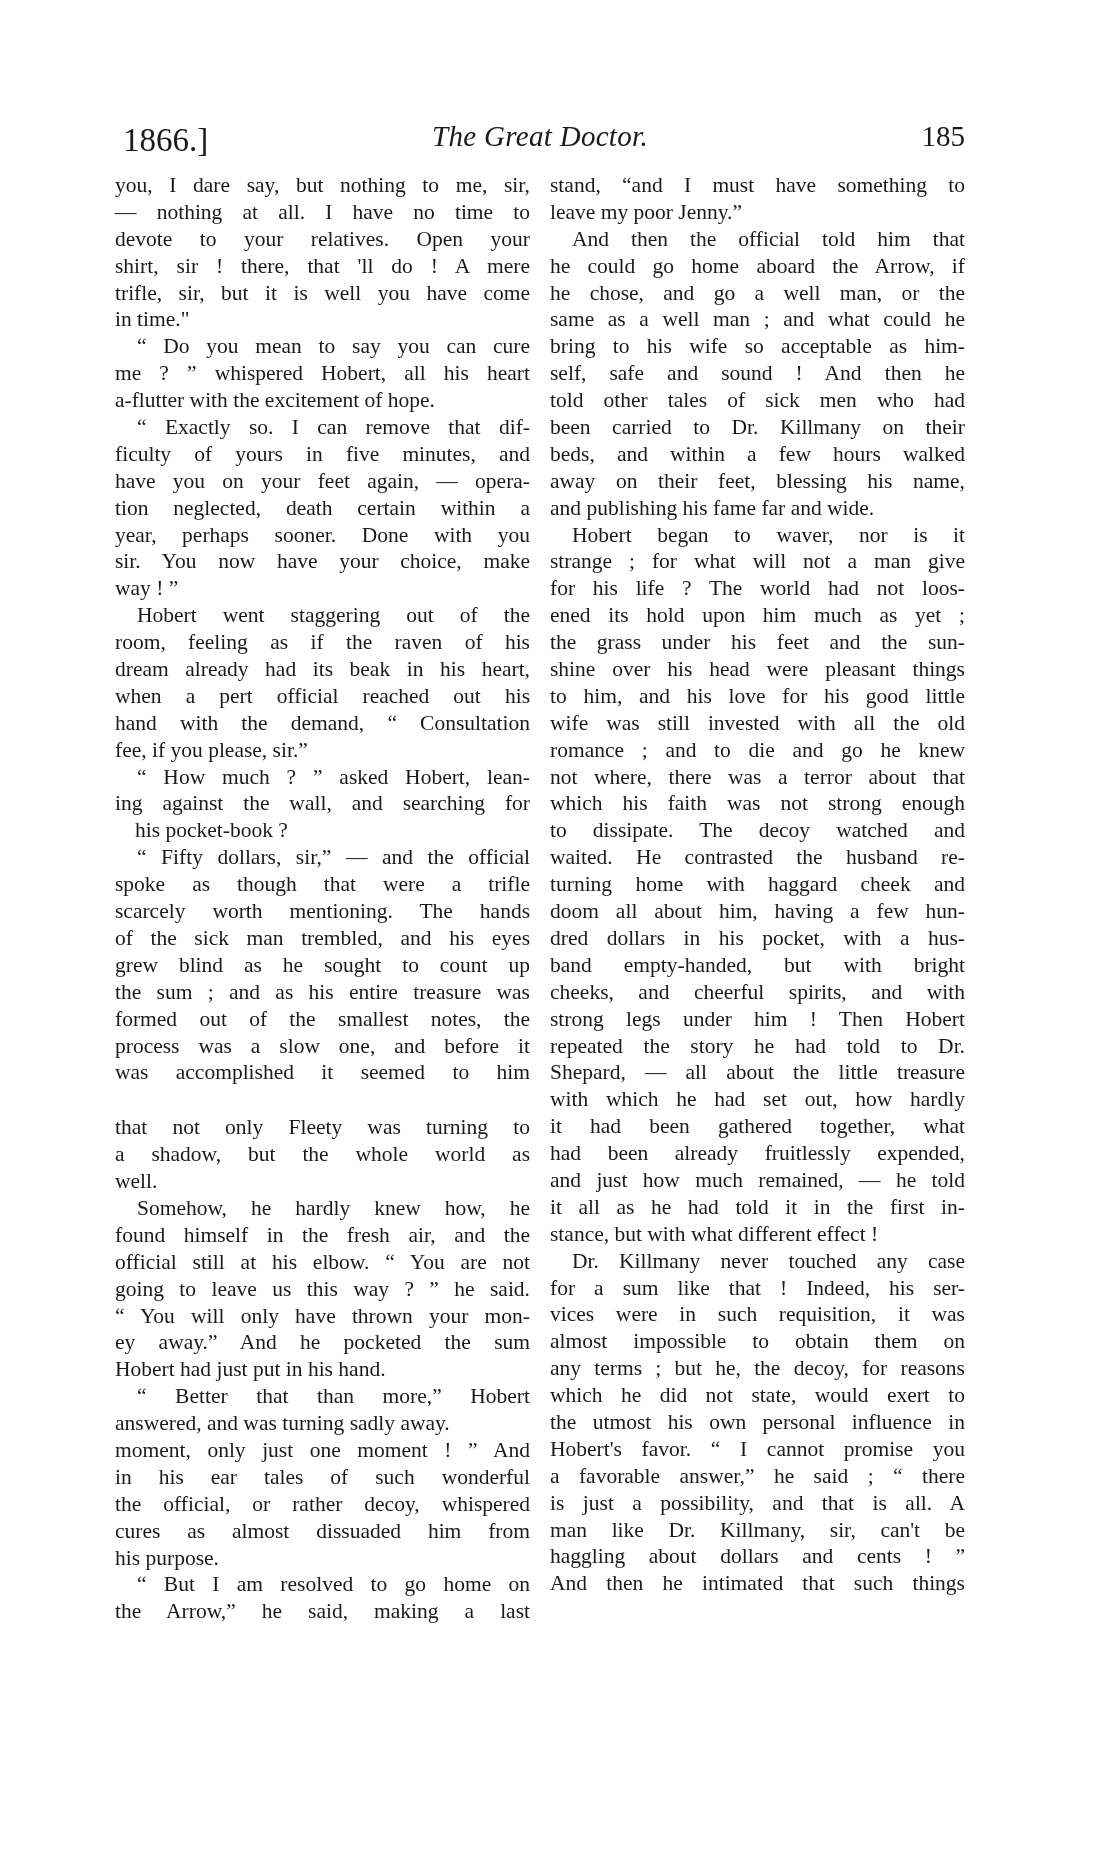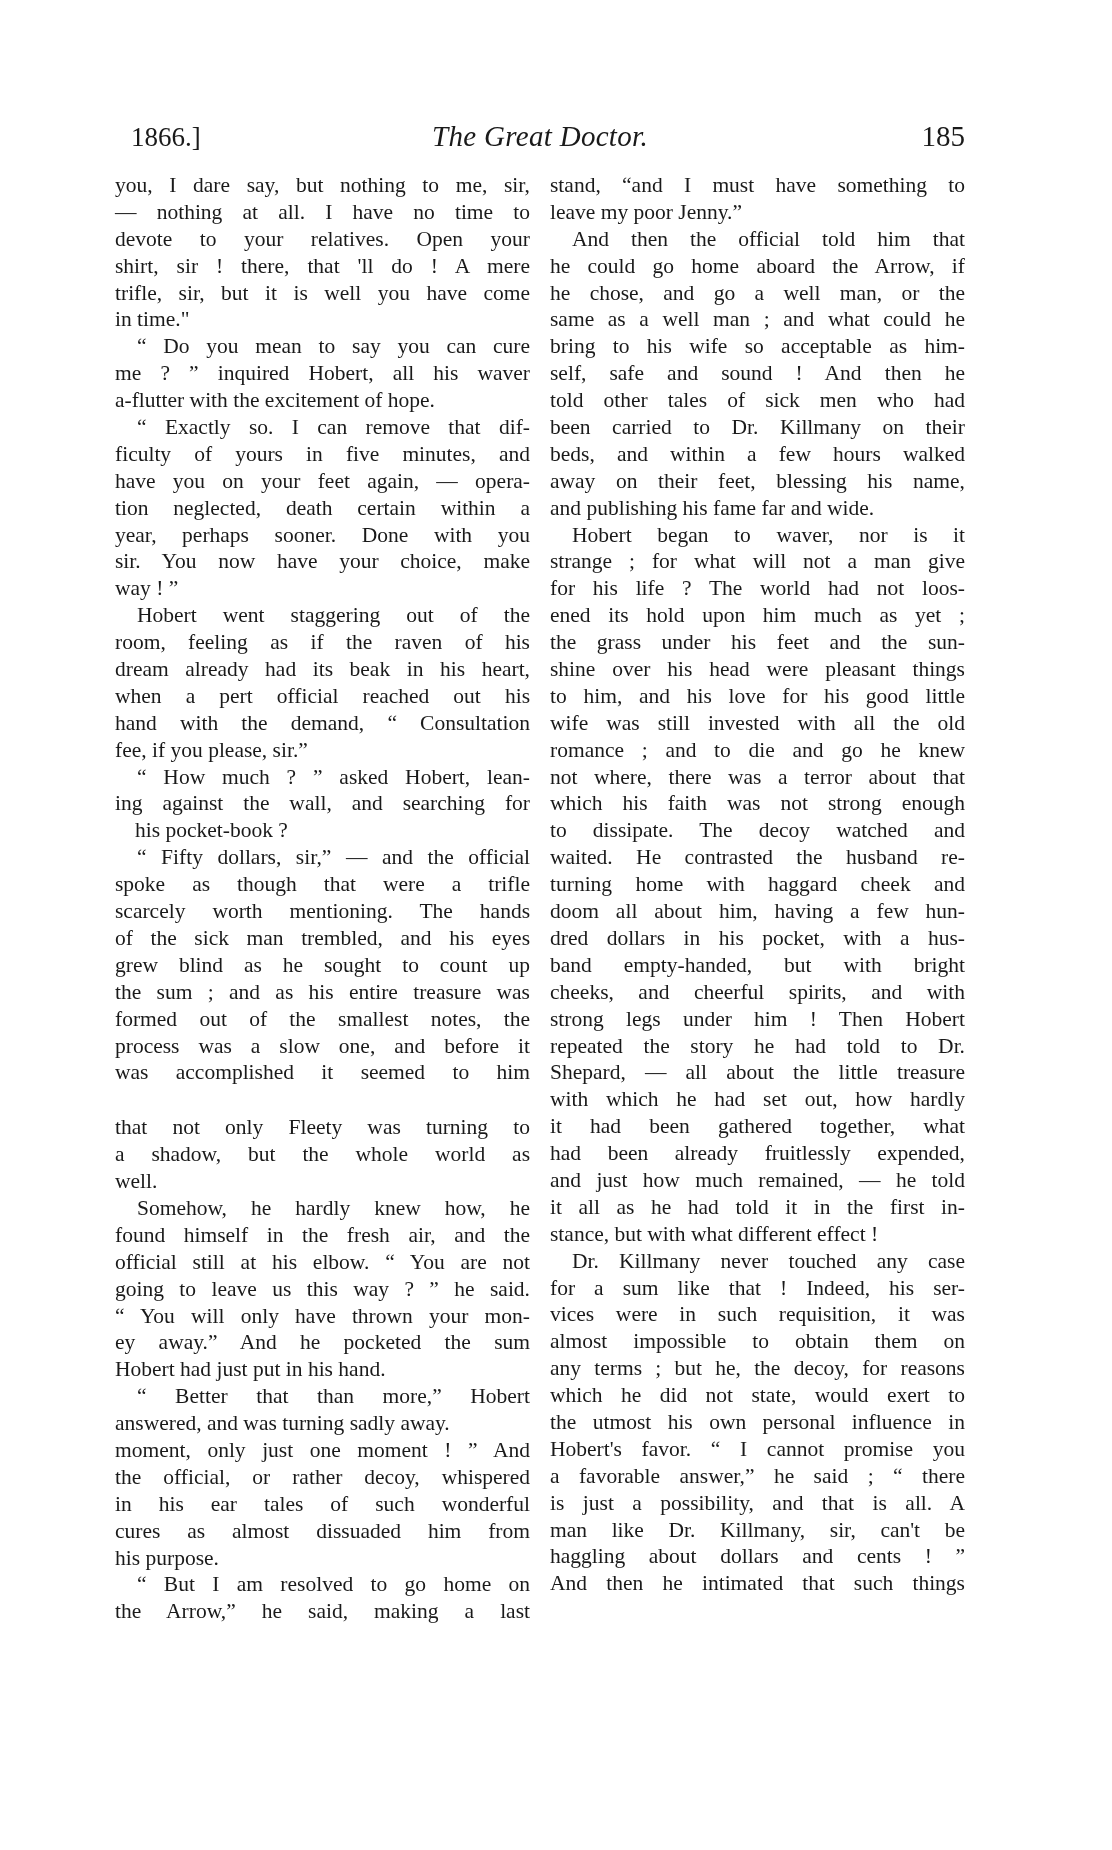--- a/index.html
+++ b/index.html
@@ -1,19 +1,19 @@
 <!DOCTYPE html>
 <html><head>
 <meta charset="utf-8">
 <style>
   html, body { margin: 0; padding: 0; background: #ffffff; }
   body { width: 1112px; height: 1850px; position: relative; overflow: hidden;
          font-family: "Liberation Serif", "DejaVu Serif", serif; color: #1a1a1a; }
   .header { position: absolute; top: 118px; left: 115px; width: 850px; height: 40px; }
-  .hdr-left { position: absolute; left: 16px; top: 4px; font-size: 27px; }
+  .hdr-left { position: absolute; left: 8px; top: 4px; font-size: 33px; }
   .hdr-center { position: absolute; left: 0; right: 0; top: 2px; text-align: center;
                 font-style: italic; font-size: 29px; letter-spacing: 0.3px; }
   .hdr-right { position: absolute; right: 0; top: 2px; font-size: 29px; }
   .col { position: absolute; top: 172px; width: 415px; }
   .col-left { left: 115px; }
   .col-right { left: 550px; }
   .line { display: block; height: 26.9px; line-height: 26.9px; font-size: 21.5px;
           text-align: justify; text-align-last: justify; white-space: nowrap; overflow: visible; }
   .line.last { text-align-last: left; }
   .line.indent { padding-left: 22px; }
@@ -28,21 +28,21 @@
 </div>
 
 <div class="col col-left" id="col-left">
     <div class="line" style="white-space: normal;">you, I dare say, but nothing to me, sir,</div>
     <div class="line" style="white-space: normal;">— nothing at all.  I have no time to</div>
     <div class="line" style="white-space: normal;">devote to your relatives.  Open your</div>
     <div class="line" style="white-space: normal;">shirt, sir !  there, that 'll do !  A mere</div>
     <div class="line" style="white-space: normal;">trifle, sir, but it is well you have come</div>
     <div class="line last" style="white-space: normal;">in time."</div>
     <div class="line indent" style="white-space: normal;">“ Do you mean to say you can cure</div>
-    <div class="line" style="white-space: normal;">me ? ” inquired Hobert, all his waver</div>
+    <div class="line" style="white-space: normal;">me ? ” whispered Hobert, all his heart</div>
     <div class="line last" style="white-space: normal;">a-flutter with the excitement of hope.</div>
     <div class="line indent" style="white-space: normal;">“ Exactly so.  I can remove that dif-</div>
     <div class="line" style="white-space: normal;">ficulty of yours in five minutes, and</div>
     <div class="line" style="white-space: normal;">have you on your feet again, — opera-</div>
     <div class="line" style="white-space: normal;">tion neglected, death certain within a</div>
     <div class="line" style="white-space: normal;">year, perhaps sooner.  Done with you</div>
     <div class="line" style="white-space: normal;">sir.  You now have your choice, make</div>
     <div class="line last" style="white-space: normal;">way ! ”</div>
     <div class="line indent" style="white-space: normal;">Hobert went staggering out of the</div>
     <div class="line" style="white-space: normal;">room, feeling as if the raven of his</div>
@@ -68,22 +68,22 @@
     <div class="line indent" style="white-space: normal;">Somehow, he hardly knew how, he</div>
     <div class="line" style="white-space: normal;">found himself in the fresh air, and the</div>
     <div class="line" style="white-space: normal;">official still at his elbow.  “ You are not</div>
     <div class="line" style="white-space: normal;">going to leave us this way ? ” he said.</div>
     <div class="line" style="white-space: normal;">“ You will only have thrown your mon-</div>
     <div class="line" style="white-space: normal;">ey away.”  And he pocketed the sum</div>
     <div class="line last" style="white-space: normal;">Hobert had just put in his hand.</div>
     <div class="line indent" style="white-space: normal;">“ Better that than more,” Hobert</div>
     <div class="line last" style="white-space: normal;">answered, and was turning sadly away.</div>
     <div class="line" style="white-space: normal;">moment, only just one moment ! ”  And</div>
+    <div class="line" style="white-space: normal;">in his ear tales of such wonderful</div>
     <div class="line" style="white-space: normal;">the official, or rather decoy, whispered</div>
-    <div class="line" style="white-space: normal;">in his ear tales of such wonderful</div>
     <div class="line" style="white-space: normal;">cures as almost dissuaded him from</div>
     <div class="line last" style="white-space: normal;">his purpose.</div>
     <div class="line indent" style="white-space: normal;">“ But I am resolved to go home on</div>
     <div class="line" style="white-space: normal;">the Arrow,” he said, making a last</div>
   </div>
 <div class="col col-right" id="col-right">
     <div class="line" style="white-space: normal;">stand, “and I must have something to</div>
     <div class="line last" style="white-space: normal;">leave my poor Jenny.”</div>
     <div class="line indent" style="white-space: normal;">And then the official told him that</div>
     <div class="line" style="white-space: normal;">he could go home aboard the Arrow, if</div>

